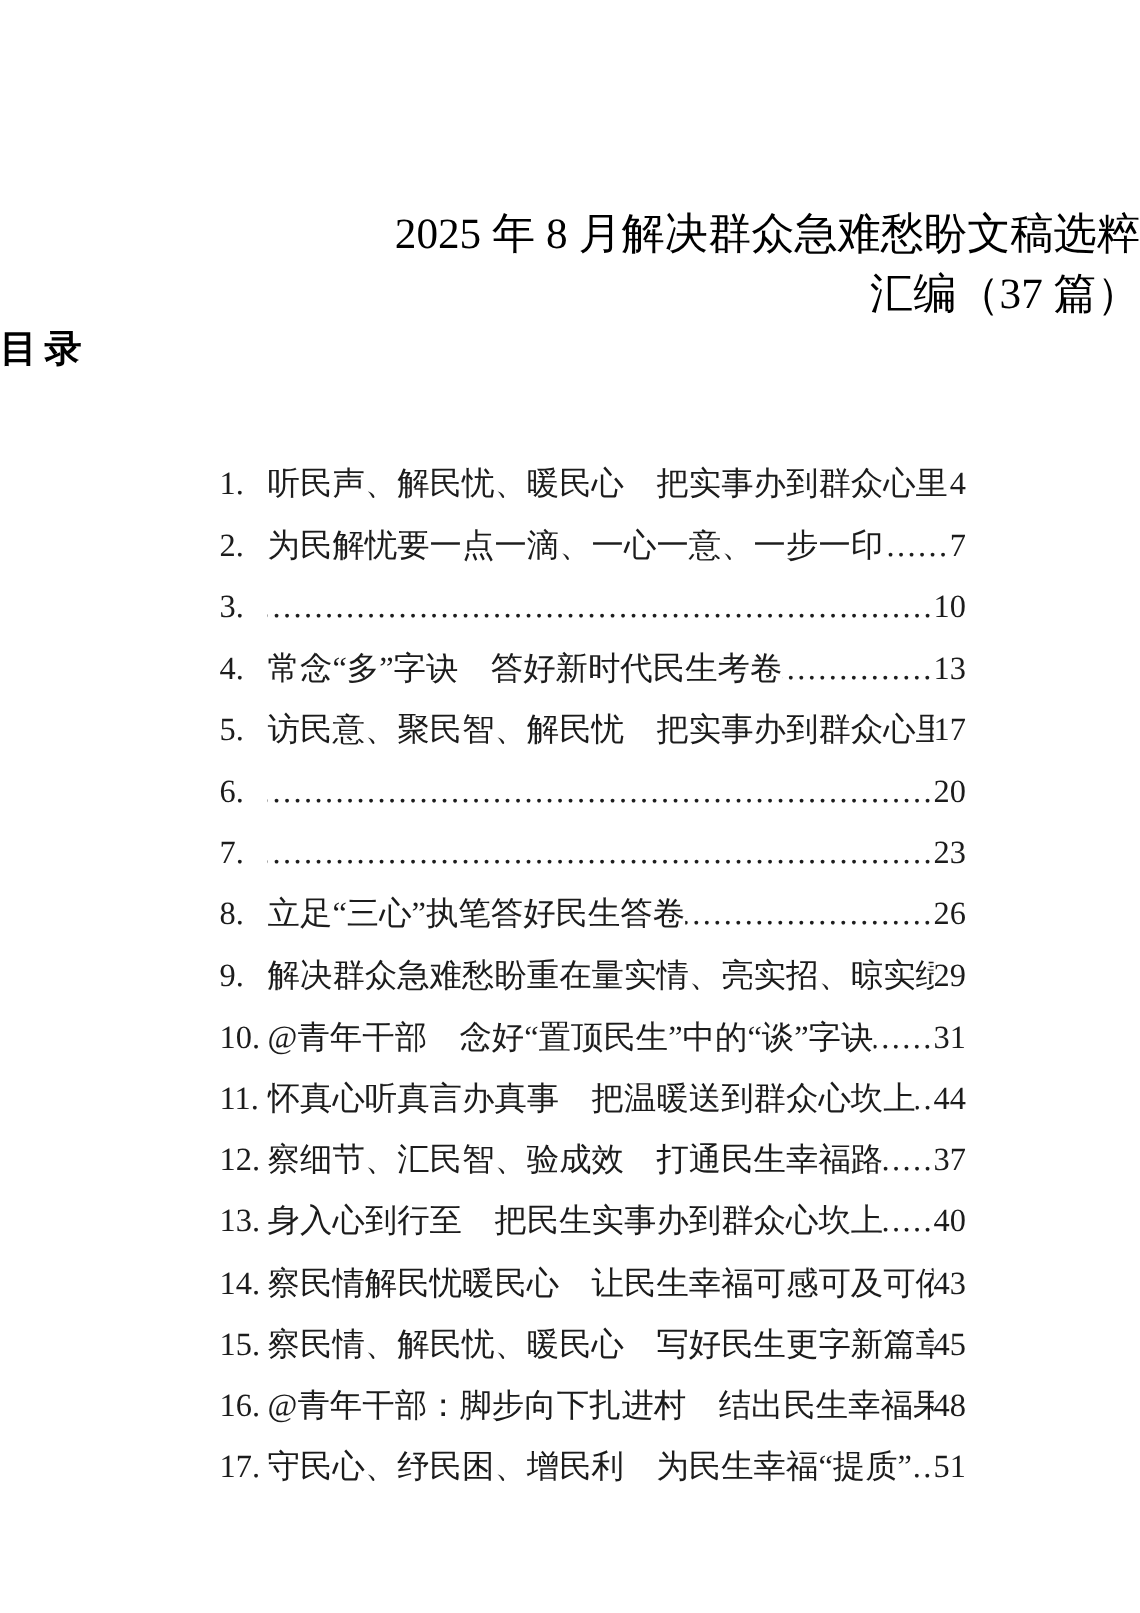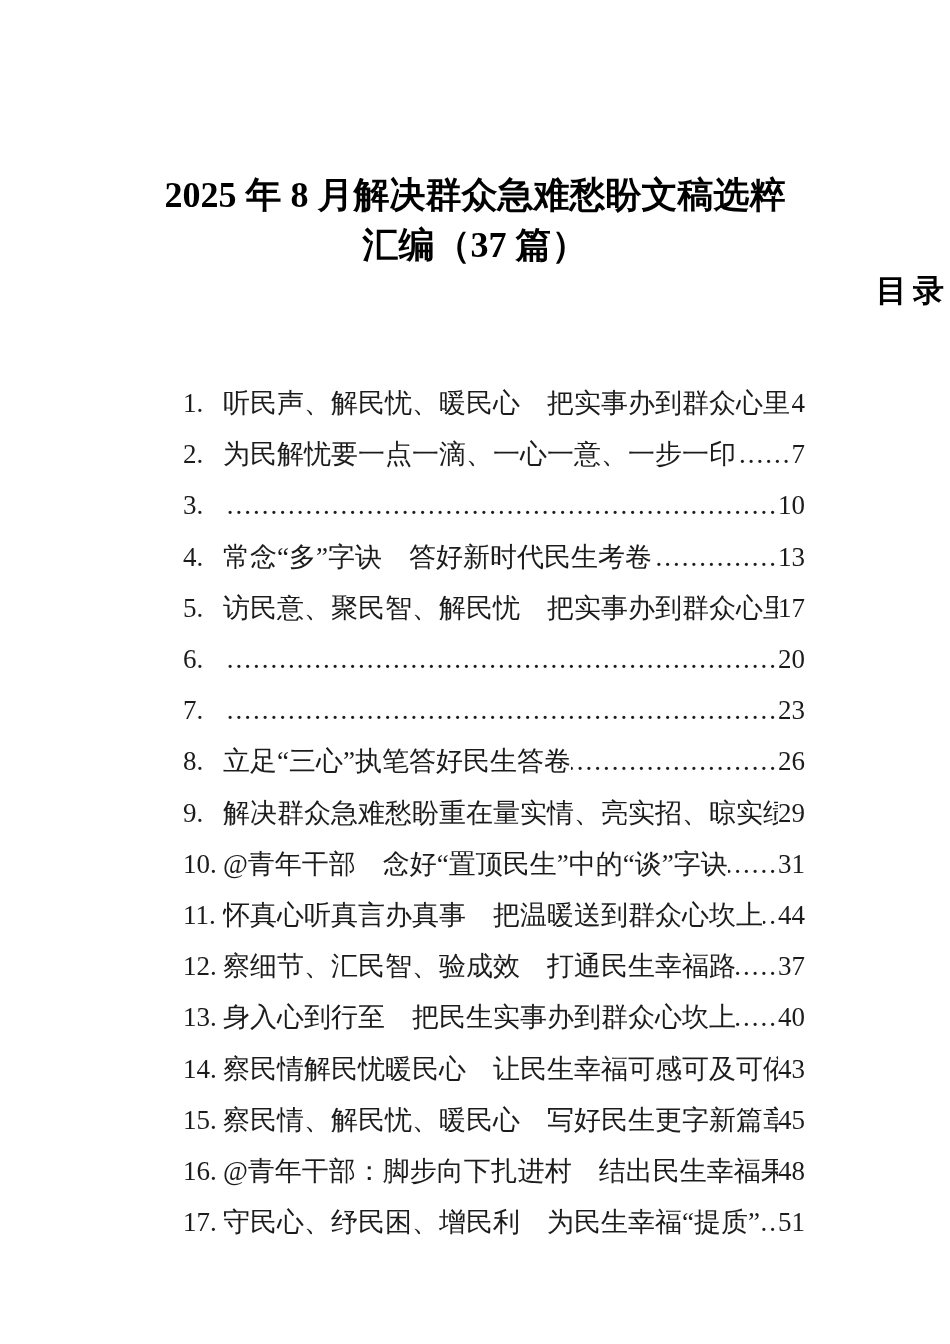--- a/index.html
+++ b/index.html
@@ -15,29 +15,29 @@
     color: #1c1c1c;
   }
   .page {
     width: 950px;
     height: 1344px;
     background: #ffffff;
     box-sizing: border-box;
   }
   .doc-title {
     margin-top: 170px;
-    text-align: center;
+    text-align: right;
     font-size: 36px;
     line-height: 50px;
-    font-weight: bold;
+    font-weight: normal;
     color: #000000;
     white-space: nowrap;
   }
   .toc-heading {
-    text-align: right;
+    text-align: left;
     font-size: 31px;
     line-height: 42px;
     font-weight: bold;
     color: #000000;
     letter-spacing: 6px;
   }
   .toc-list {
     margin-top: 66px;
     margin-left: 183px;
     margin-right: 145px; 

